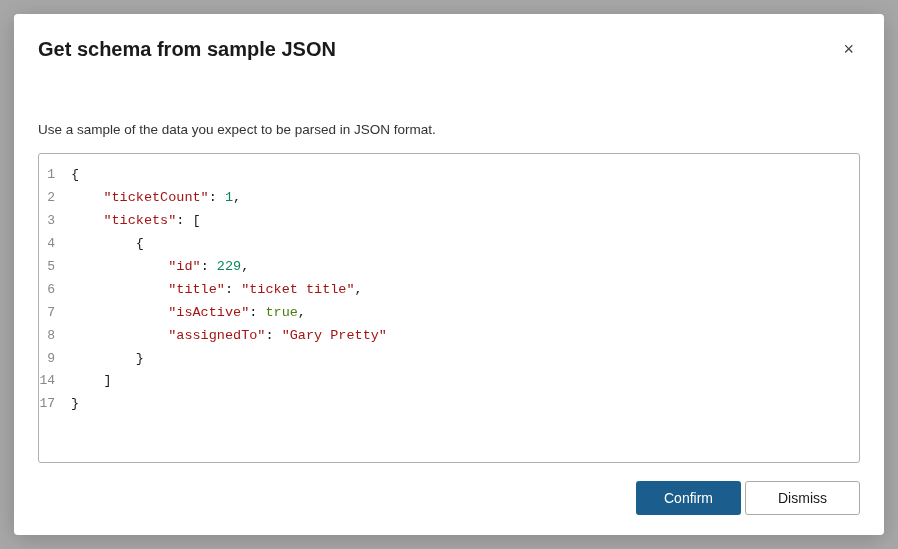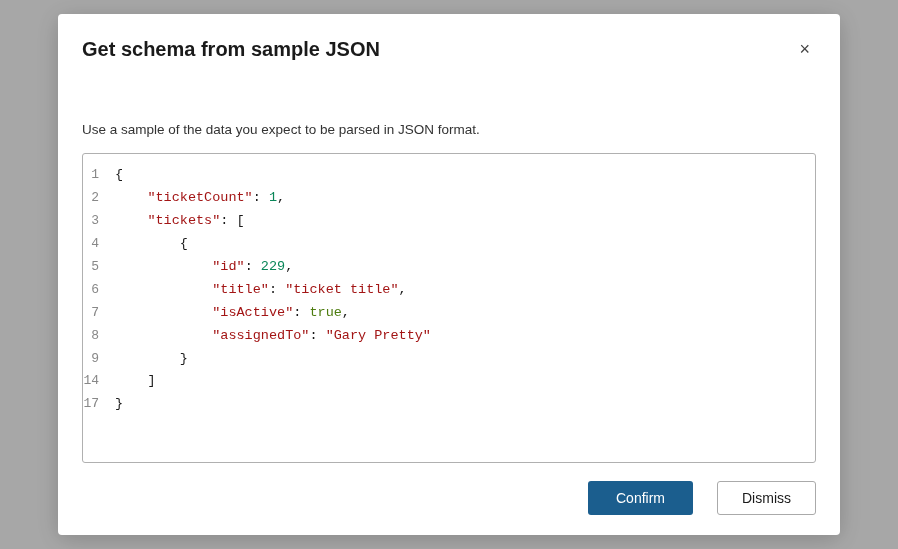--- a/index.html
+++ b/index.html
@@ -20,21 +20,21 @@
       background: rgba(0,0,0,0.3);
       display: flex;
       align-items: center;
       justify-content: center;
     }
 
     .dialog {
       background: #fff;
       border-radius: 4px;
       box-shadow: 0 4px 24px rgba(0,0,0,0.2);
-      width: 782px;
+      width: 870px;
       max-height: 540px;
       display: flex;
       flex-direction: column;
       padding: 24px 24px 20px 24px;
       position: relative;
     }
 
     .dialog-header {
       display: flex;
       align-items: flex-start;
@@ -105,41 +105,41 @@
     .c-num     { color: #098658; }
     .c-str     { color: #a31515; }
     .c-bool    { color: #4d7c0f; }
     .c-bracket { color: #1a1a1a; }
     .c-comma   { color: #1a1a1a; }
     .c-indent  { color: #1a1a1a; }
 
     .dialog-footer {
       display: flex;
       justify-content: flex-end;
-      gap: 24px;
+      gap: 4px;
       margin-top: 18px;
     }
 
     .btn-confirm {
       background: #1b5e8e;
       color: #fff;
       border: none;
       border-radius: 3px;
       padding: 8px 28px;
       font-size: 14px;
       font-weight: 500;
       cursor: pointer;
     }
 
     .btn-dismiss {
       background: #fff;
       color: #1a1a1a;
       border: 1.5px solid #aaa;
       border-radius: 3px;
-      padding: 8px 24px;
+      padding: 8px 32px;
       font-size: 14px;
       font-weight: 500;
       cursor: pointer;
     }
 
     
     .code-editor::-webkit-scrollbar { width: 6px; }
     .code-editor::-webkit-scrollbar-thumb { background: #ccc; border-radius: 3px; }
   </style>
 </head>

